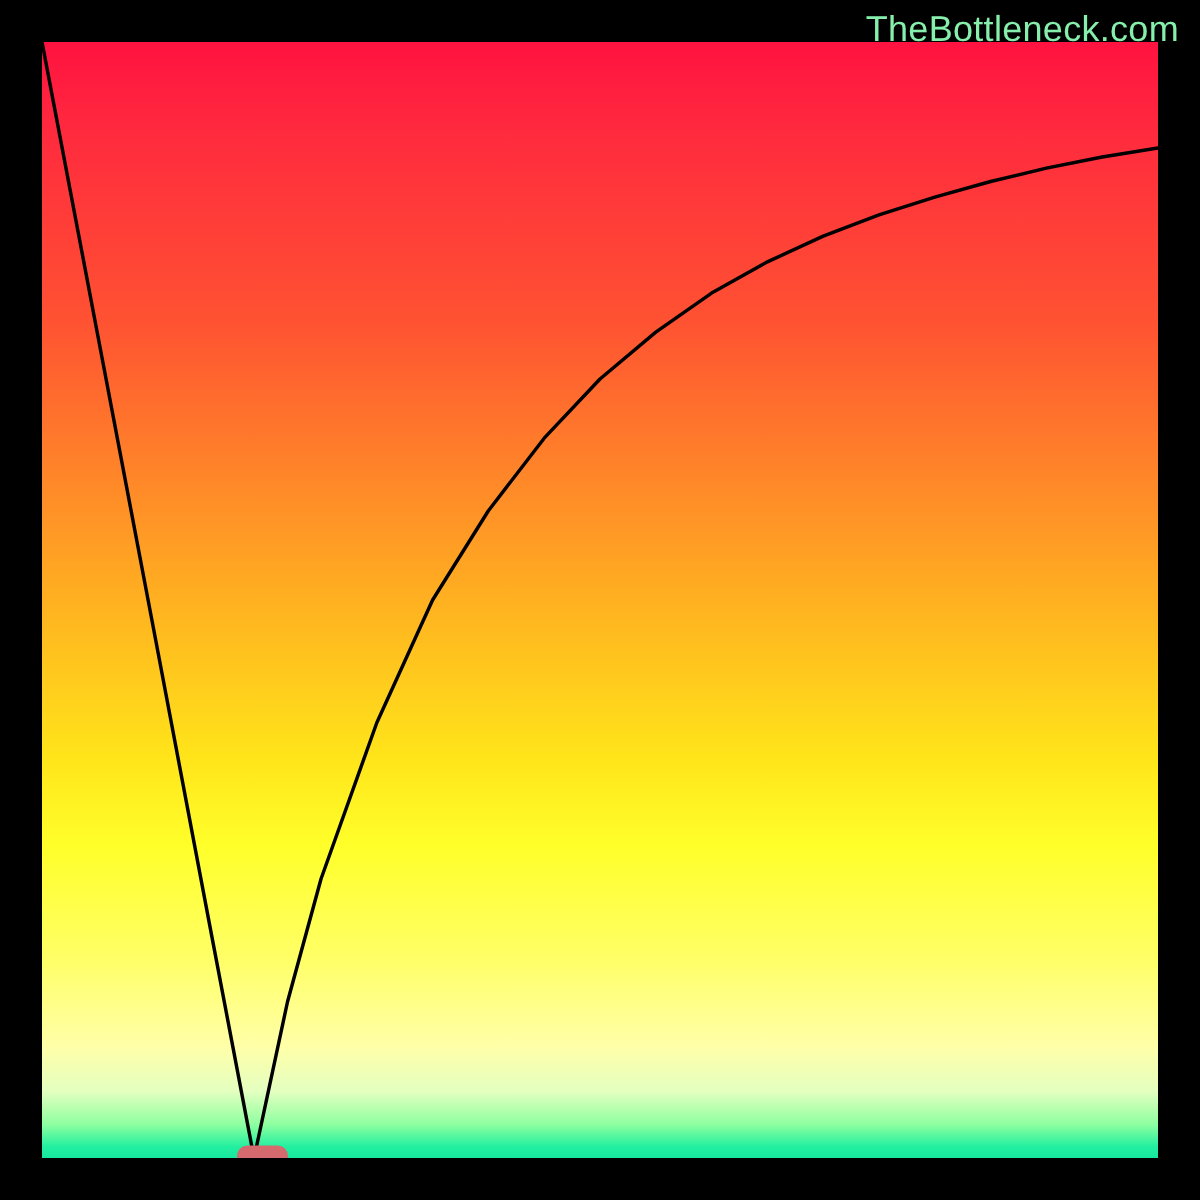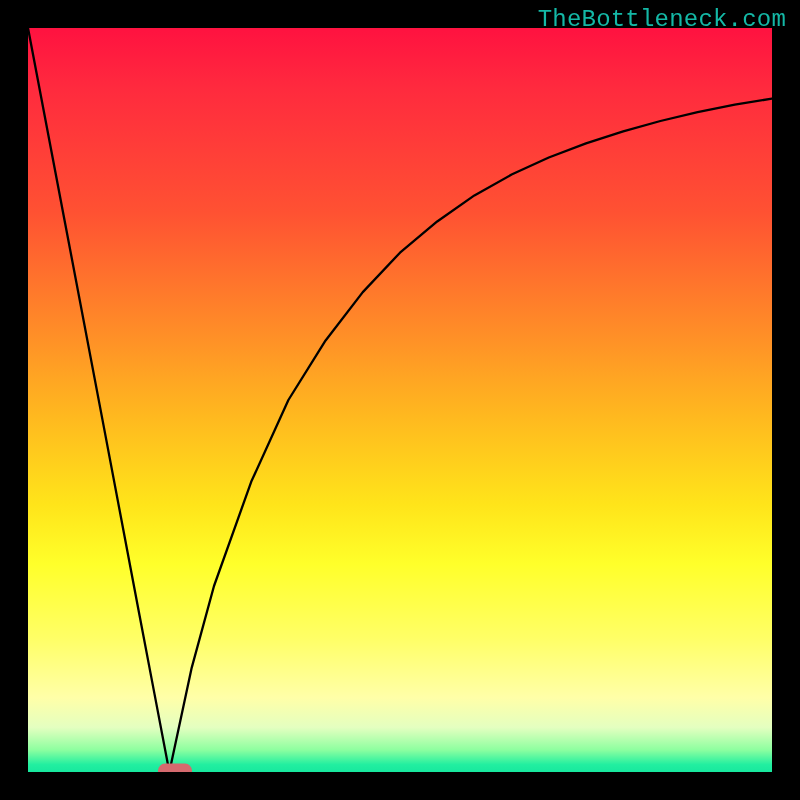--- a/index.html
+++ b/index.html
@@ -14,26 +14,25 @@
   .frame {
     position: relative;
     width: 800px;
     height: 800px;
     background: #000;
   }
   .watermark {
     position: absolute;
     top: 6px;
     right: 14px;
-    color: #14b8a6;
+    color: #86efac;
     font-size: 24px;
     font-weight: 400;
     letter-spacing: 0.2px;
     z-index: 20;
-    font-family: Liberation Mono, monospace;
   }
   .plot-area {
     position: absolute;
     left: 28px;
     top: 28px;
     width: 744px;
     height: 744px;
     overflow: hidden;
   }
   .gradient {

